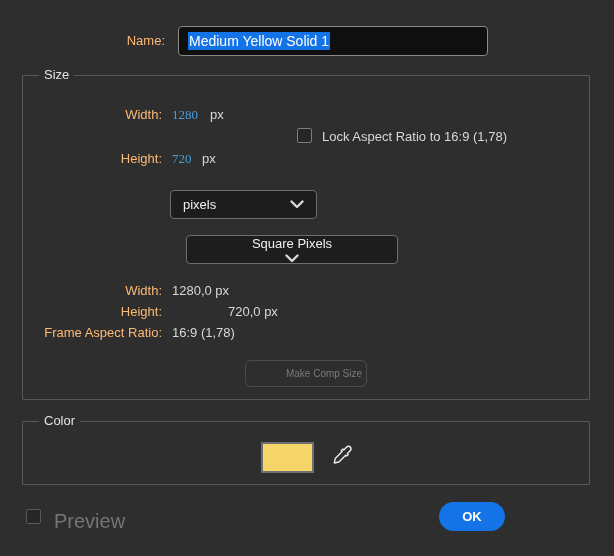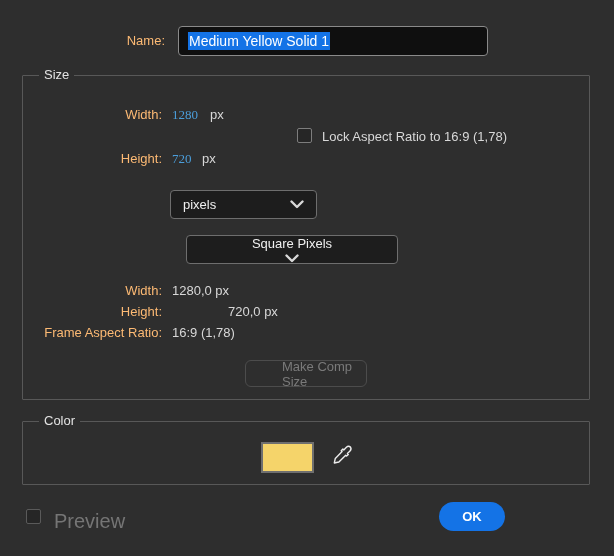--- a/index.html
+++ b/index.html
@@ -63,21 +63,21 @@
     cursor:default;
   }
   
   .btn-disabled{
     border:1.5px solid #4c4c4c;
     border-radius:6px;
     background:transparent;
     color:#7a7a7a;
     display:flex;align-items:center;justify-content:center;
     box-sizing:border-box;
-    font-size:13px;
+    font-size:10px;
     padding-left:36px;
   }
   
   .swatch{
     border:2px solid #6f6f6f;
     box-sizing:border-box;
   }
   
   .btn-primary{
     background:#1473e6;

